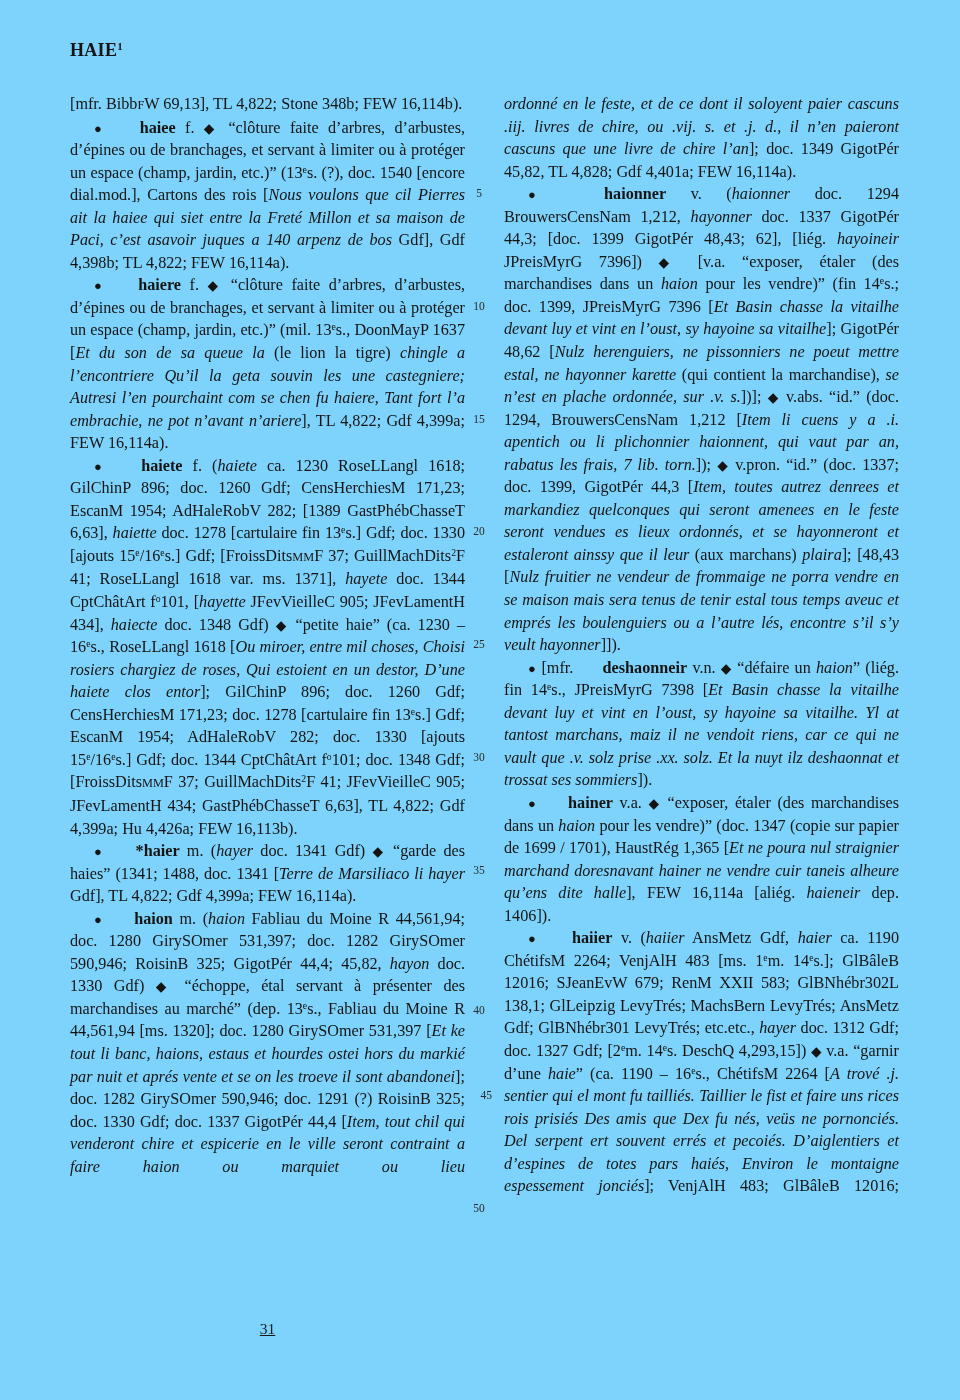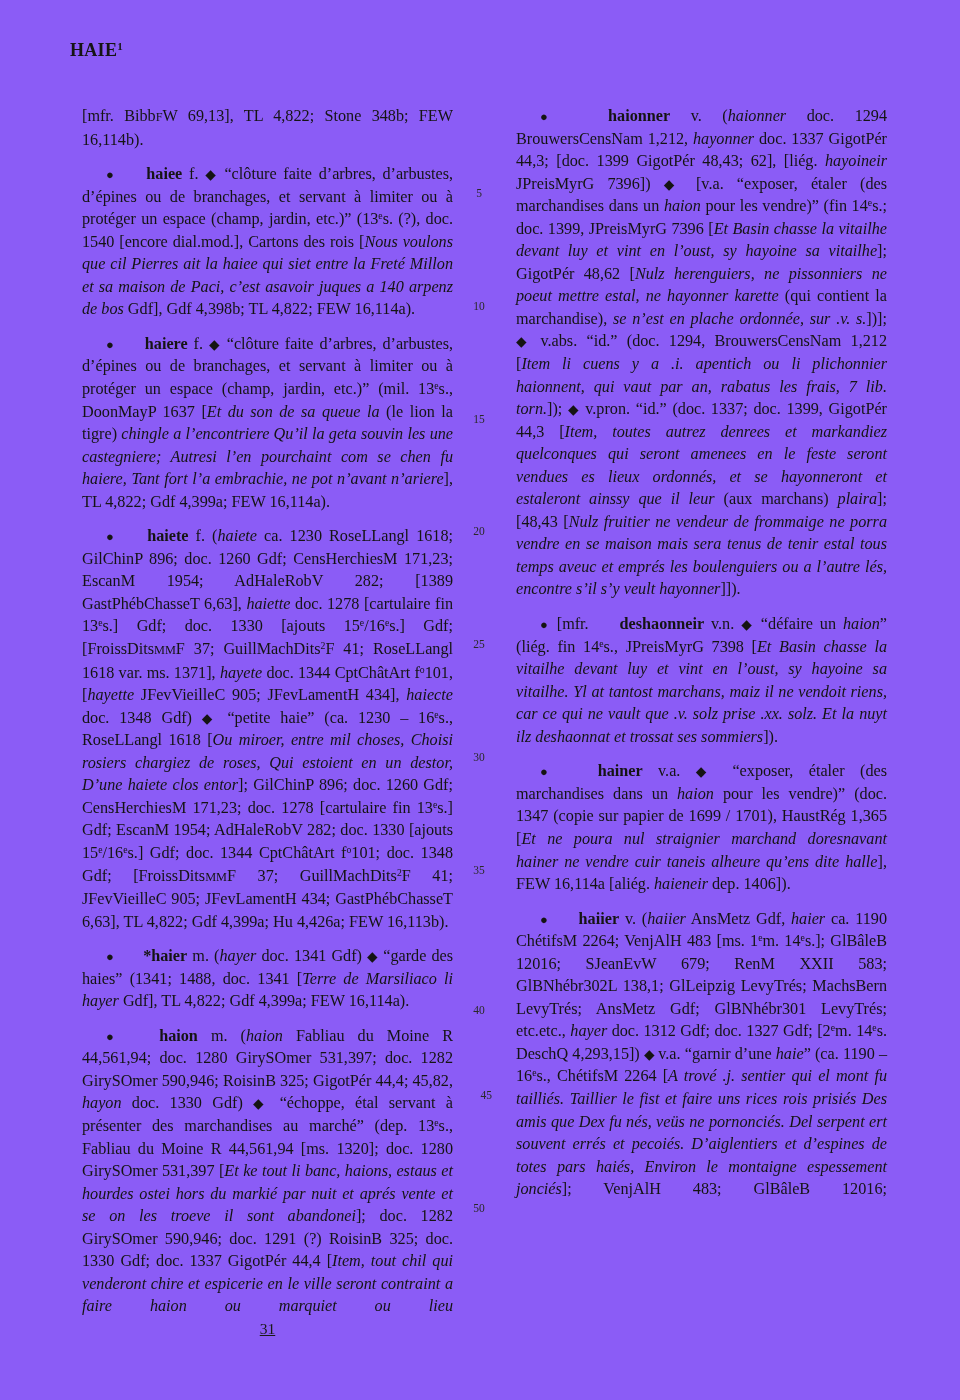--- a/index.html
+++ b/index.html
@@ -1,37 +1,37 @@
 <!DOCTYPE html>
 <html><head>
 <meta charset="utf-8">
 <style>
   html,body{margin:0;padding:0;background:#e8e8e6;}
   .page{
     position:relative;
     width:960px;height:1400px;
-    background:#8b5cf6;
+    background:#7dd3fc;
     color:#151413;
     font-family:"Liberation Serif","DejaVu Serif",serif;
     overflow:hidden;
     margin:0 auto;
   }
   .running-head{
     position:absolute;left:70px;top:40px;
     font-size:18px;font-weight:bold;letter-spacing:.3px;
   }
   .running-head .hd-sup{font-size:11px;vertical-align:6px;font-weight:bold;}
   .col{
     position:absolute;top:93px;width:395px;
     font-size:16.2px;line-height:22.55px;
     text-align:justify;
   }
   .col-left{left:70px;}
   .col-right{left:504px;}
-  .para{margin:12px;padding:0;}
+  .para{margin:0;padding:0;}
   .para.ind{text-indent:24px;}
   .para.cont{text-align-last:justify;}
   .i{font-style:italic;}
   .b{font-weight:bold;padding-left:24px;}
   .sc{font-size:.76em;}
   .sup{font-size:.6em;vertical-align:5px;line-height:0;}
   .bullet{font-size:.8em;line-height:0;}
   .dia{font-size:.85em;line-height:0;}
   .gutter{position:absolute;left:466px;top:0;width:26px;height:1400px;}
   .line-no{
@@ -71,20 +71,21 @@
       <span class="line-no" style="top: 525.45px;">20</span>
       <span class="line-no" style="top: 638.2px;">25</span>
       <span class="line-no" style="top: 750.95px;">30</span>
       <span class="line-no" style="top: 863.7px;">35</span>
       <span class="line-no" style="top: 976.45px; margin-top: 28px;">40</span>
       <span class="line-no" style="top: 1089.2px; text-align: right;">45</span>
       <span class="line-no" style="top: 1201.95px;">50</span>
     </div>
 
   <div class="col col-right">
+      <p class="para"><span class="i">ordonné en le feste, et de ce dont il soloyent paier cascuns .iij. livres de chire, ou .vij. s. et .j. d., il n’en paieront cascuns que une livre de chire l’an</span><span>]; doc. 1349 GigotPér 45,82, TL 4,828; Gdf 4,401a; FEW 16,114a).</span></p>
       <p class="para ind"><span class="bullet">● </span><span class="b">haionner</span><span> v. (</span><span class="i">haionner</span><span> doc. 1294 BrouwersCensNam 1,212, </span><span class="i">hayonner</span><span> doc. 1337 GigotPér 44,3; [doc. 1399 GigotPér 48,43; 62], [liég. </span><span class="i">hayoineir</span><span> JPreisMyrG 7396]) </span><span class="dia">◆ </span><span>[v.a. “exposer, étaler (des marchandises dans un </span><span class="i">haion</span><span> pour les vendre)” (fin 14</span><span class="sup">e</span><span>s.; doc. 1399, JPreisMyrG 7396 [</span><span class="i">Et Basin chasse la vitailhe devant luy et vint en l’oust, sy hayoine sa vitailhe</span><span>]; GigotPér 48,62 [</span><span class="i">Nulz herenguiers, ne pissonniers ne poeut mettre estal, ne hayonner karette</span><span> (qui contient la marchandise), </span><span class="i">se n’est en plache ordonnée, sur .v. s.</span><span>])]; </span><span class="dia">◆ </span><span>v.abs. “id.” (doc. 1294, BrouwersCensNam 1,212 [</span><span class="i">Item li cuens y a .i. apentich ou li plichonnier haionnent, qui vaut par an, rabatus les frais, 7 lib. torn.</span><span>]); </span><span class="dia">◆ </span><span>v.pron. “id.” (doc. 1337; doc. 1399, GigotPér 44,3 [</span><span class="i">Item, toutes autrez denrees et markandiez quelconques qui seront amenees en le feste seront vendues es lieux ordonnés, et se hayonneront et estaleront ainssy que il leur</span><span> (aux marchans) </span><span class="i">plaira</span><span>]; [48,43 [</span><span class="i">Nulz fruitier ne vendeur de frommaige ne porra vendre en se maison mais sera tenus de tenir estal tous temps aveuc et emprés les boulenguiers ou a l’autre lés, encontre s’il s’y veult hayonner</span><span>]]).</span></p>
       <p class="para ind"><span class="bullet">● </span><span>[mfr. </span><span class="b">deshaonneir</span><span> v.n. </span><span class="dia">◆ </span><span>“défaire un </span><span class="i">haion</span><span>” (liég. fin 14</span><span class="sup">e</span><span>s., JPreisMyrG 7398 [</span><span class="i">Et Basin chasse la vitailhe devant luy et vint en l’oust, sy hayoine sa vitailhe. Yl at tantost marchans, maiz il ne vendoit riens, car ce qui ne vault que .v. solz prise .xx. solz. Et la nuyt ilz deshaonnat et trossat ses sommiers</span><span>]).</span></p>
       <p class="para ind"><span class="bullet">● </span><span class="b">hainer</span><span> v.a. </span><span class="dia">◆ </span><span>“exposer, étaler (des marchandises dans un </span><span class="i">haion</span><span> pour les vendre)” (doc. 1347 (copie sur papier de 1699 / 1701), HaustRég 1,365 [</span><span class="i">Et ne poura nul straignier marchand doresnavant hainer ne vendre cuir taneis alheure qu’ens dite halle</span><span>], FEW 16,114a [aliég. </span><span class="i">haieneir</span><span> dep. 1406]).</span></p>
       <p class="para ind cont"><span class="bullet">● </span><span class="b">haiier</span><span> v. (</span><span class="i">haiier</span><span> AnsMetz Gdf, </span><span class="i">haier</span><span> ca. 1190 ChétifsM 2264; VenjAlH 483 [ms. 1</span><span class="sup">e</span><span>m. 14</span><span class="sup">e</span><span>s.]; GlBâleB 12016; SJeanEvW 679; RenM XXII 583; GlBNhébr302L 138,1; GlLeipzig LevyTrés; MachsBern LevyTrés; AnsMetz Gdf; GlBNhébr301 LevyTrés; etc.etc., </span><span class="i">hayer</span><span> doc. 1312 Gdf; doc. 1327 Gdf; [2</span><span class="sup">e</span><span>m. 14</span><span class="sup">e</span><span>s. DeschQ 4,293,15]) </span><span class="dia">◆ </span><span>v.a. “garnir d’une </span><span class="i">haie</span><span>” (ca. 1190 – 16</span><span class="sup">e</span><span>s., ChétifsM 2264 [</span><span class="i">A trové .j. sentier qui el mont fu tailliés. Taillier le fist et faire uns rices rois prisiés Des amis que Dex fu nés, veüs ne pornonciés. Del serpent ert souvent errés et pecoiés. D’aiglentiers et d’espines de totes pars haiés, Environ le montaigne espessement jonciés</span><span>]; VenjAlH 483; GlBâleB 12016;</span></p>
     </div>
 
   <div class="page-no page-no-left">31</div>
 
 </div>
 

